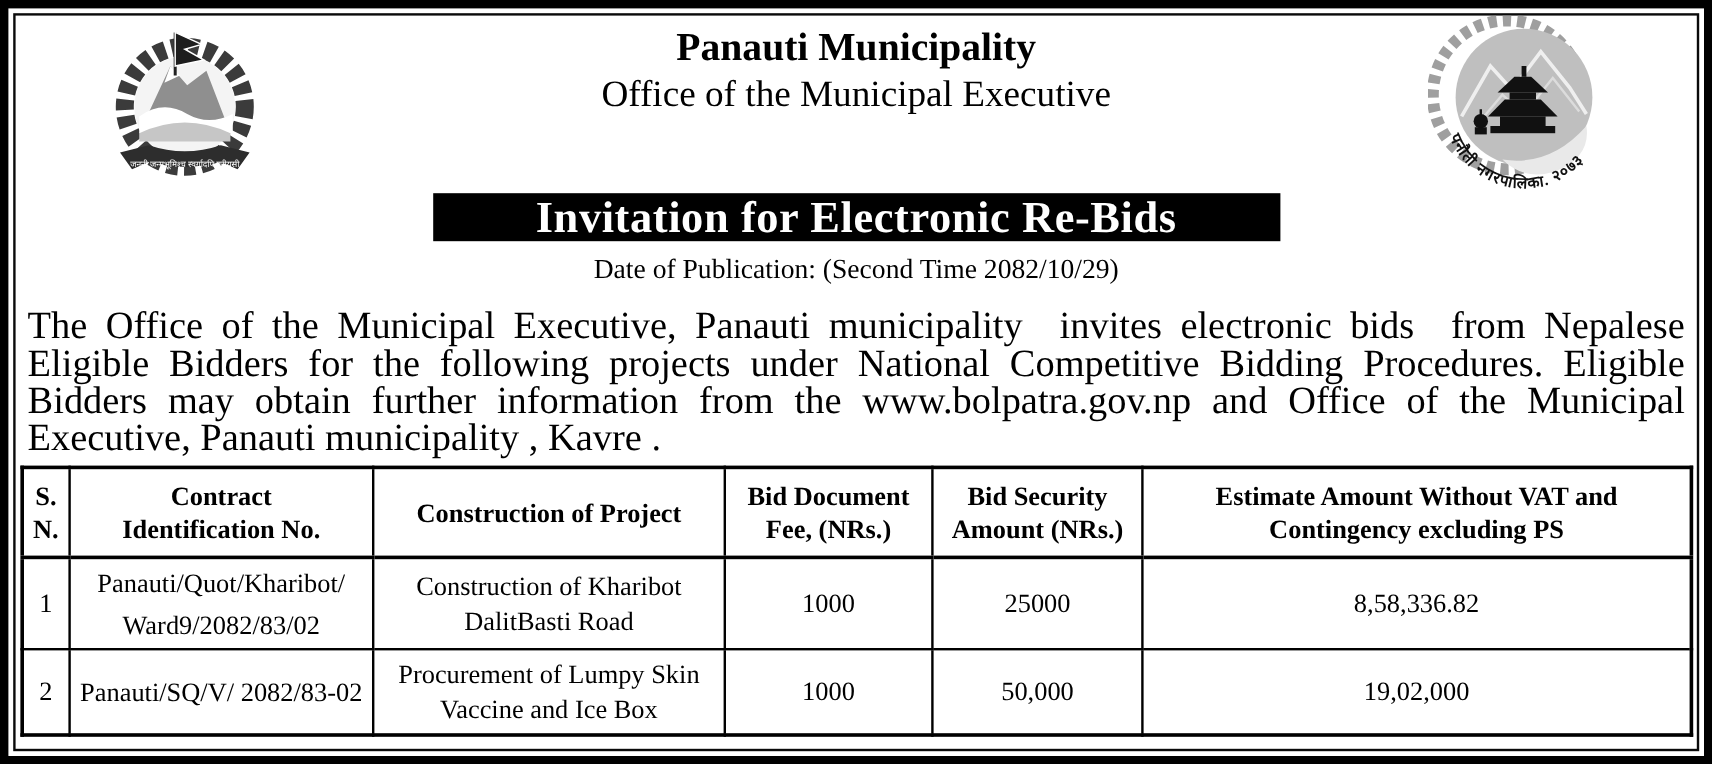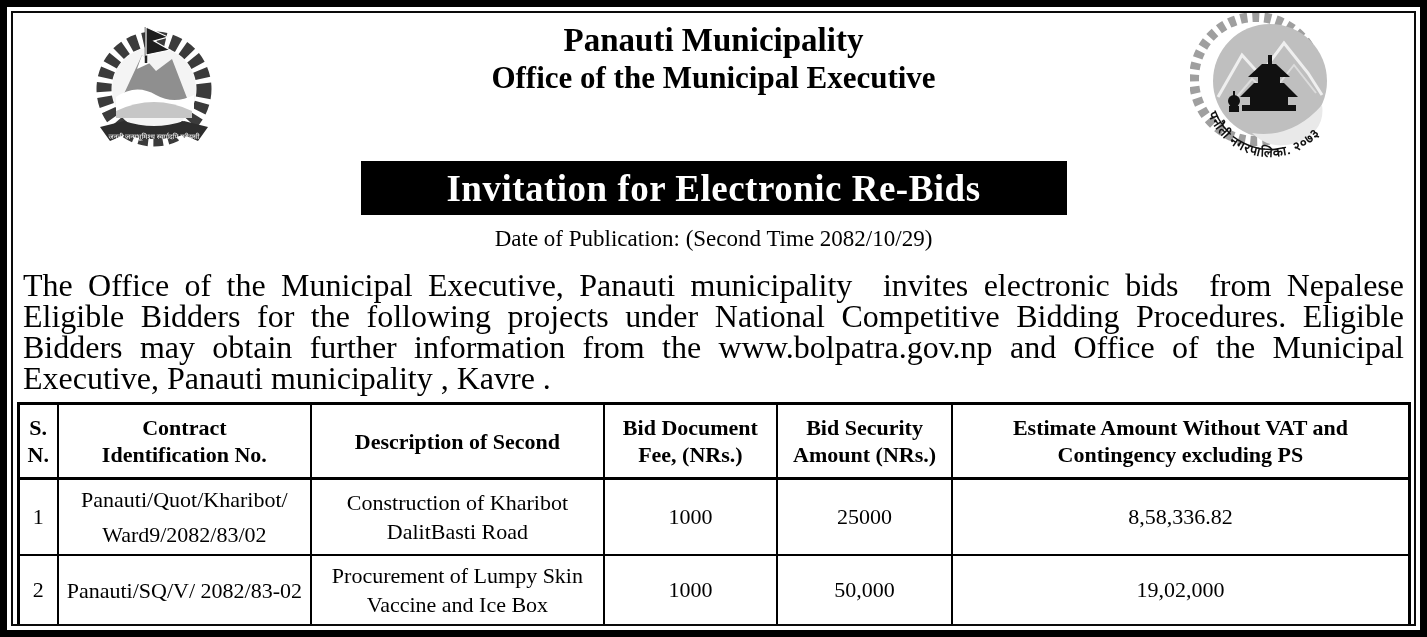--- a/index.html
+++ b/index.html
@@ -17,30 +17,30 @@
     border:2px solid #0a0a0a;
     position:relative;
     overflow:hidden;
     padding:0 2px;
   }
 
   
   .doc-header { position:relative; height:146px; }
   .head-center { text-align:center; padding-top:8px; }
   .org-name  { font-size:33px; font-weight:bold; line-height:39px; }
-  .office    { font-size:31px; font-weight:bold; line-height:36px; }
+  .office    { font-size:31px; font-weight:normal; line-height:36px; }
   .addr      { font-size:23px; font-weight:bold; line-height:30px; }
   .province  { font-size:26px; font-weight:bold; line-height:32px; }
   .logo { position:absolute; }
   .logo-left  { left:66px;  top:4px;  width:146px; height:142px; }
   .logo-right { right:70px; top:0px;  width:152px; height:152px; }
 
   
   .banner {
-    width:706px; height:54px; margin:2px auto 0;
+    width:706px; height:40px; margin:2px auto 0;
     background:#000; color:#fff;
     display:flex; align-items:center; justify-content:center;
     font-size:37px; font-weight:bold; letter-spacing:0.5px;
   }
 
   
   .pubdate { text-align:center; font-weight:normal; font-size:23px; margin-top:10px; line-height:27px; }
 
   
   .notice {
@@ -139,21 +139,21 @@
         <tr>
           <th class="col-sn">
             <span class="hline">S.</span>
             <span class="hline">N.</span>
           </th>
           <th>
             <span class="hline">Contract</span>
             <span class="hline">Identification No.</span>
           </th>
           <th>
-            <span class="hline">Description of Second</span>
+            <span class="hline">Construction of Project</span>
           </th>
           <th>
             <span class="hline">Bid Document</span>
             <span class="hline">Fee, (NRs.)</span>
           </th>
           <th>
             <span class="hline">Bid Security</span>
             <span class="hline">Amount (NRs.)</span>
           </th>
           <th>

